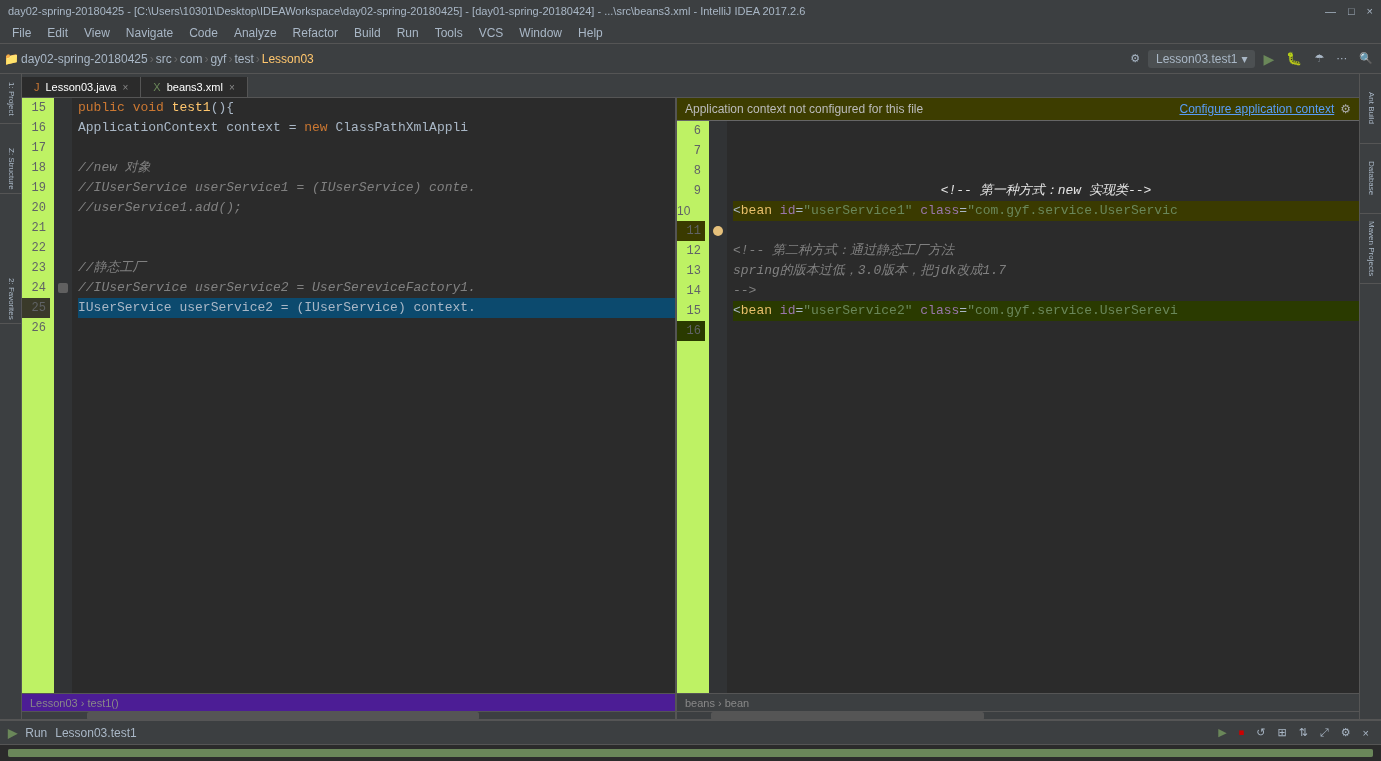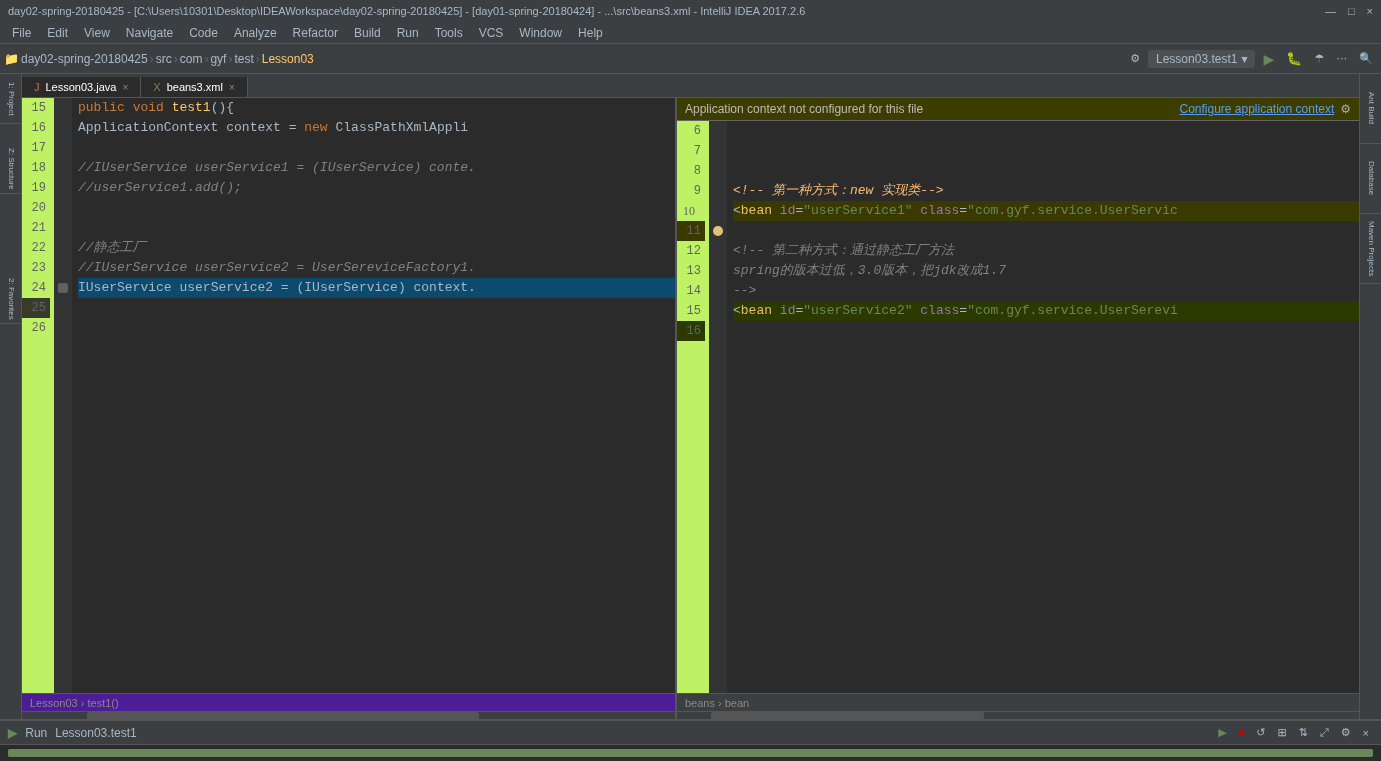--- a/index.html
+++ b/index.html
@@ -187,20 +187,21 @@
             <div style="height:20px; line-height:20px; display:flex; align-items:center; justify-content:center;">
                 <span style="width:10px;height:10px;background:#606060;border-radius:2px;display:inline-block;"></span>
               </div>
             <div style="height:20px; line-height:20px;"></div>
             <div style="height:20px; line-height:20px;"></div>
           </div>
           <div class="code-col" style="flex:1; font-family:'Courier New',monospace; font-size:13px; overflow:hidden;">
             <div class="code-line"><span class="kw" style="color:#cc7832;">public</span> <span class="kw" style="color:#cc7832;">void</span> <span style="color:#ffc66d;">test1</span>(){</div>
             <div class="code-line">    <span style="color:#a9b7c6;">ApplicationContext</span> <span style="color:#a9b7c6;">context</span> = <span class="kw" style="color:#cc7832;">new</span> <span style="color:#a9b7c6;">ClassPathXmlAppli</span></div>
             <div class="code-line">&nbsp;</div>
+            <div class="code-line comment" style="color:#808080; font-style:italic;">    //new 对象</div>
             <div class="code-line comment" style="color:#808080; font-style:italic;">    //IUserService userService1 = (IUserService) conte.</div>
             <div class="code-line comment" style="color:#808080; font-style:italic;">    //userService1.add();</div>
             <div class="code-line">&nbsp;</div>
             <div class="code-line">&nbsp;</div>
             <div class="code-line comment" style="color:#808080; font-style:italic;">    //静态工厂</div>
             <div class="code-line comment" style="color:#808080; font-style:italic;">    //IUserService userService2 = UserSereviceFactory1.</div>
             <div class="code-line highlighted" style="background:#0c4a6e;">    <span style="color:#a9b7c6;">IUserService</span> <span style="color:#a9b7c6;">userService2</span> = (<span style="color:#a9b7c6;">IUserService</span>) <span style="color:#a9b7c6;">context.</span></div>
             <div class="code-line">&nbsp;</div>
           </div>
         </div>
@@ -221,21 +222,21 @@
             <span style="color:#589df6; cursor:pointer; text-decoration:underline;">Configure application context</span>
             <span style="cursor:pointer; color:#aaa;">⚙</span>
           </div>
         </div>
         <div id="xml-code" style="flex:1; overflow:hidden; display:flex;">
           <div class="line-nums-col">
             <div style="height:20px; line-height:20px; color:#606366; font-size:12px; font-family:'Courier New',monospace; text-align:right; padding-right:4px;">6</div>
             <div style="height:20px; line-height:20px; color:#606366; font-size:12px; font-family:'Courier New',monospace; text-align:right; padding-right:4px;">7</div>
             <div style="height:20px; line-height:20px; color:#606366; font-size:12px; font-family:'Courier New',monospace; text-align:right; padding-right:4px;">8</div>
             <div style="height:20px; line-height:20px; color:#606366; font-size:12px; font-family:'Courier New',monospace; text-align:right; padding-right:4px;">9</div>
-            <div style="height:20px; line-height:20px; color:#606366; font-size:12px; font-family:Liberation Serif, serif; text-align:center; padding-right:4px;">10</div>
+            <div style="height:20px; line-height:20px; color:#606366; font-size:12px; font-family:Liberation Sans, sans-serif; text-align:left; padding-right:4px;">10</div>
             <div style="height:20px; line-height:20px; color:#606366; font-size:12px; font-family:'Courier New',monospace; text-align:right; padding-right:4px; background:#3a3a00;">11</div>
             <div style="height:20px; line-height:20px; color:#606366; font-size:12px; font-family:'Courier New',monospace; text-align:right; padding-right:4px;">12</div>
             <div style="height:20px; line-height:20px; color:#606366; font-size:12px; font-family:'Courier New',monospace; text-align:right; padding-right:4px;">13</div>
             <div style="height:20px; line-height:20px; color:#606366; font-size:12px; font-family:'Courier New',monospace; text-align:right; padding-right:4px;">14</div>
             <div style="height:20px; line-height:20px; color:#606366; font-size:12px; font-family:'Courier New',monospace; text-align:right; padding-right:4px;">15</div>
             <div style="height:20px; line-height:20px; color:#606366; font-size:12px; font-family:'Courier New',monospace; text-align:right; padding-right:4px; background:#2a3a00;">16</div>
           </div>
           <div class="gutter-col" style="min-width:18px; background:#313335;">
             <div style="height:20px;"></div>
             <div style="height:20px;"></div>
@@ -248,21 +249,21 @@
             <div style="height:20px;"></div>
             <div style="height:20px;"></div>
             <div style="height:20px;"></div>
             <div style="height:20px;"></div>
             <div style="height:20px;"></div>
           </div>
           <div style="flex:1; font-family:'Courier New',monospace; font-size:13px; overflow:hidden; padding-left:6px;">
             <div class="xml-line">&nbsp;</div>
             <div class="xml-line">&nbsp;</div>
             <div class="xml-line">&nbsp;</div>
-            <div class="xml-line xml-comment" style="color:#fdba74; font-style:italic;">    &lt;!-- 第一种方式：new 实现类--&gt;</div>
+            <div class="xml-line xml-comment" style="color:#e5e5e5; font-style:italic;text-align:center;">    &lt;!-- 第一种方式：new 实现类--&gt;</div>
             <div class="xml-line xml-line-highlight" style="background:#3a3a00;">    &lt;<span style="color:#e8bf6a;">bean</span> <span style="color:#9876aa;">id</span>=<span style="color:#6a8759;">"userService1"</span> <span style="color:#9876aa;">class</span>=<span style="color:#6a8759;">"com.gyf.service.UserServic</span></div>
             <div class="xml-line">&nbsp;</div>
             <div class="xml-line xml-comment" style="color:#808080; font-style:italic;">    &lt;!-- 第二种方式：通过静态工厂方法</div>
             <div class="xml-line xml-comment" style="color:#808080; font-style:italic;">         spring的版本过低，3.0版本，把jdk改成1.7</div>
             <div class="xml-line xml-comment" style="color:#808080; font-style:italic;">    --&gt;</div>
             <div class="xml-line xml-line-highlight2" style="background:#2a3a00;">    &lt;<span style="color:#e8bf6a;">bean</span> <span style="color:#9876aa;">id</span>=<span style="color:#6a8759;">"userService2"</span> <span style="color:#9876aa;">class</span>=<span style="color:#6a8759;">"com.gyf.service.UserSerevi</span></div>
           </div>
         </div>
         <div id="xml-status">
           <span>beans › bean</span>

